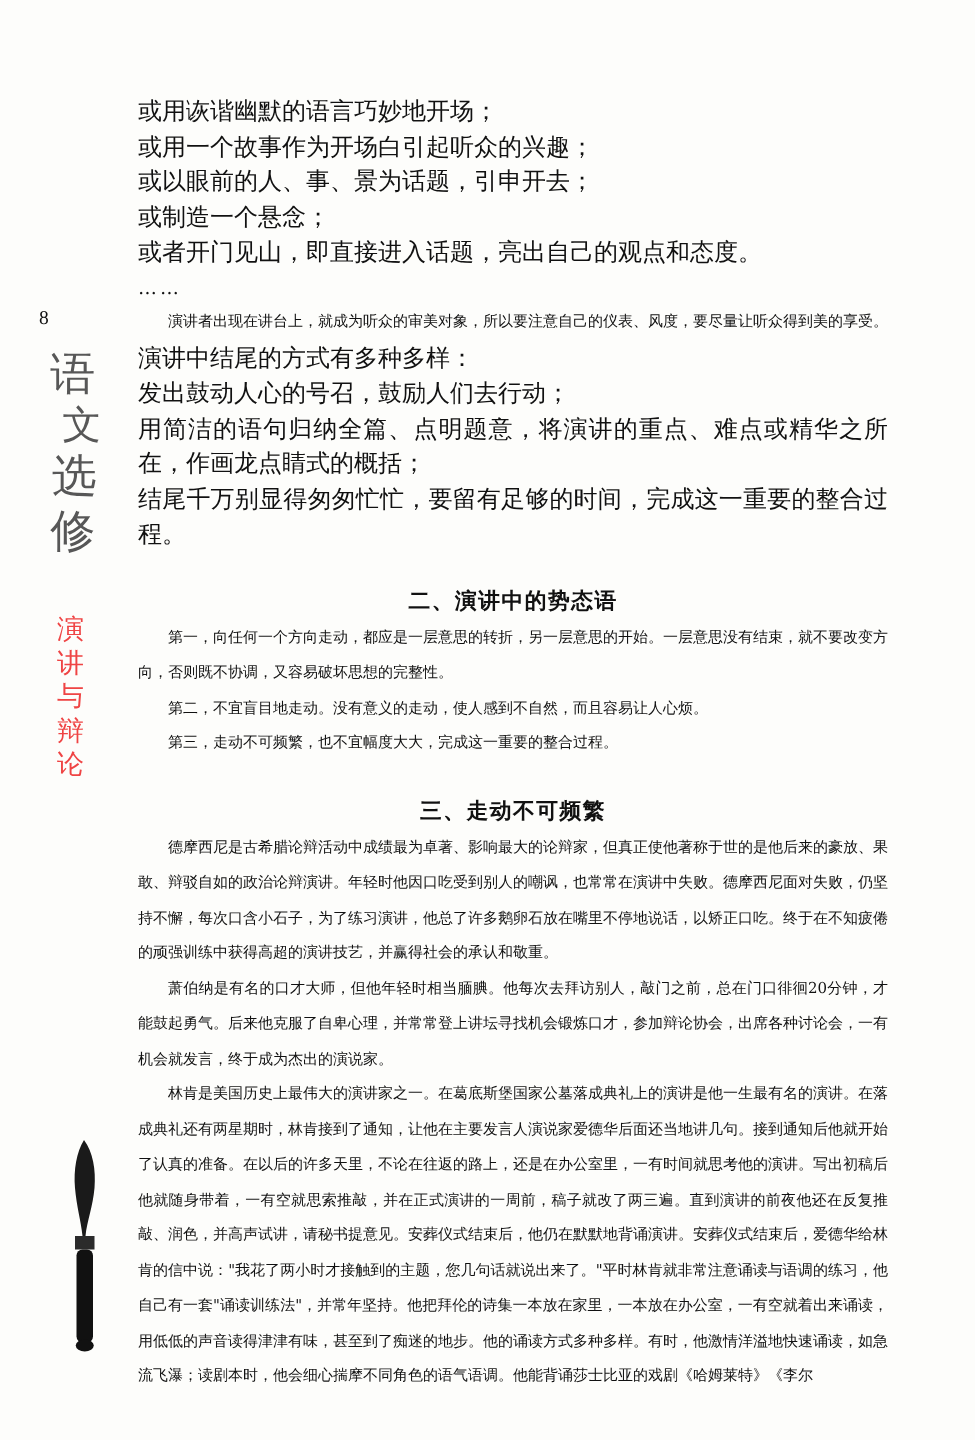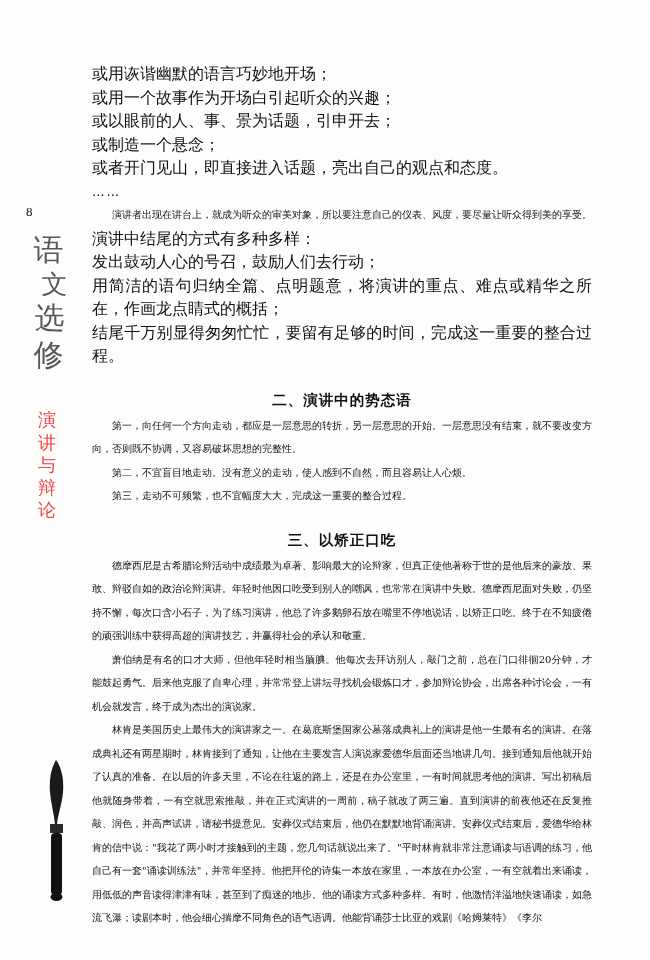--- a/index.html
+++ b/index.html
@@ -155,20 +155,20 @@
     <div class="line">发出鼓动人心的号召，鼓励人们去行动；</div>
     <div class="line">用简洁的语句归纳全篇、点明题意，将演讲的重点、难点或精华之所在，作画龙点睛式的概括；</div>
     <div class="line">结尾千万别显得匆匆忙忙，要留有足够的时间，完成这一重要的整合过程。</div>
 
     <h2 class="section">二、演讲中的势态语</h2>
 
     <p class="para">第一，向任何一个方向走动，都应是一层意思的转折，另一层意思的开始。一层意思没有结束，就不要改变方向，否则既不协调，又容易破坏思想的完整性。</p>
     <p class="para">第二，不宜盲目地走动。没有意义的走动，使人感到不自然，而且容易让人心烦。</p>
     <p class="para">第三，走动不可频繁，也不宜幅度大大，完成这一重要的整合过程。</p>
 
-    <h2 class="section">三、以矫正口吃</h2>
+    <h2 class="section">三、走动不可频繁</h2>
 
     <p class="para">德摩西尼是古希腊论辩活动中成绩最为卓著、影响最大的论辩家，但真正使他著称于世的是他后来的豪放、果敢、辩驳自如的政治论辩演讲。年轻时他因口吃受到别人的嘲讽，也常常在演讲中失败。德摩西尼面对失败，仍坚持不懈，每次口含小石子，为了练习演讲，他总了许多鹅卵石放在嘴里不停地说话，以矫正口吃。终于在不知疲倦的顽强训练中获得高超的演讲技艺，并赢得社会的承认和敬重。</p>
     <p class="para">萧伯纳是有名的口才大师，但他年轻时相当腼腆。他每次去拜访别人，敲门之前，总在门口徘徊20分钟，才能鼓起勇气。后来他克服了自卑心理，并常常登上讲坛寻找机会锻炼口才，参加辩论协会，出席各种讨论会，一有机会就发言，终于成为杰出的演说家。</p>
     <p class="para">林肯是美国历史上最伟大的演讲家之一。在葛底斯堡国家公墓落成典礼上的演讲是他一生最有名的演讲。在落成典礼还有两星期时，林肯接到了通知，让他在主要发言人演说家爱德华后面还当地讲几句。接到通知后他就开始了认真的准备。在以后的许多天里，不论在往返的路上，还是在办公室里，一有时间就思考他的演讲。写出初稿后他就随身带着，一有空就思索推敲，并在正式演讲的一周前，稿子就改了两三遍。直到演讲的前夜他还在反复推敲、润色，并高声试讲，请秘书提意见。安葬仪式结束后，他仍在默默地背诵演讲。安葬仪式结束后，爱德华给林肯的信中说："我花了两小时才接触到的主题，您几句话就说出来了。"平时林肯就非常注意诵读与语调的练习，他自己有一套"诵读训练法"，并常年坚持。他把拜伦的诗集一本放在家里，一本放在办公室，一有空就着出来诵读，用低低的声音读得津津有味，甚至到了痴迷的地步。他的诵读方式多种多样。有时，他激情洋溢地快速诵读，如急流飞瀑；读剧本时，他会细心揣摩不同角色的语气语调。他能背诵莎士比亚的戏剧《哈姆莱特》《李尔</p>
 
   </div>
 </div>
 
 </body></html>

